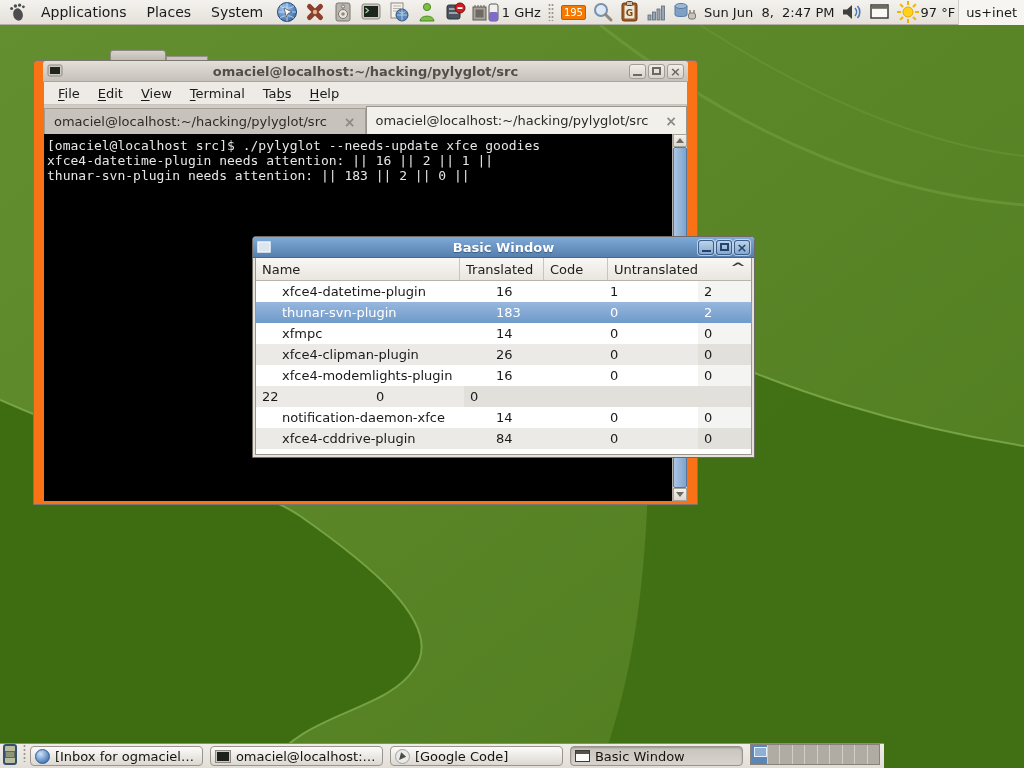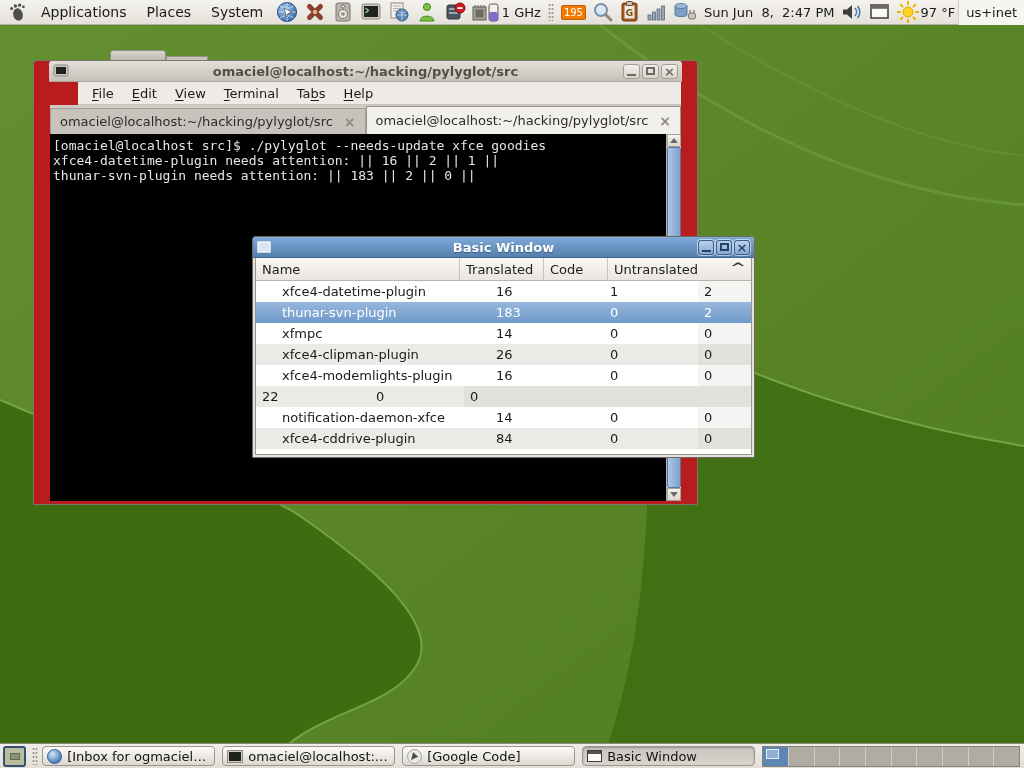--- a/index.html
+++ b/index.html
@@ -41,30 +41,30 @@
   .g-max { width:9px; height:8px; border:2px solid #6e6a63; }
   .g-close { font-style:normal; font-weight:bold; font-size:13px; line-height:1; color:#6e6a63; }
   .bw .win-btn { background:linear-gradient(#bcd2ea,#86a9d1); border:1px solid #3c5f8a;
     box-shadow:0 0 0 1px rgba(255,255,255,.55); }
   .bw .g-min { background:#24456b; }
   .bw .g-max { border-color:#24456b; }
   .bw .g-close { color:#24456b; }
 
   
   #terminal-window { position:absolute; left:33px; top:60px; width:665px; height:445px; z-index:2;
-    background:#b91c1c; border:1px solid #7b776f; border-radius:4px 4px 0 0;
-    padding:0 16px 3px; }
+    background:#f97316; border:1px solid #7b776f; border-radius:4px 4px 0 0;
+    padding:0 10px 3px; }
   #term-titlebar { height:21px; display:flex; align-items:center; position:relative;
     background:linear-gradient(#e3dfd9,#c6c1b9); border-radius:3px 3px 0 0; margin:0 -1px;
     border-bottom:1px solid #aaa59d; padding:0 4px; }
   #term-title { position:absolute; left:0; right:0; text-align:center; font-weight:bold;
     color:#524e48; font-size:13px; }
   #term-controls { margin-left:auto; display:flex; z-index:1; }
   #term-menubar { height:23px; background:#eeebe6; border-bottom:1px solid #c9c5be;
-    display:flex; align-items:center; padding-left:5px;margin-left:28px; }
+    display:flex; align-items:center; padding-left:5px; }
   .tmenu-item { padding:0 9px; font-size:13px; }
   .tmenu-item u { text-underline-offset:2px; }
   #term-tabbar { height:29px; background:#d0ccc5; display:flex; align-items:flex-end; }
   .term-tab { width:50%; height:26px; display:flex; align-items:center; padding:0 6px 0 9px;
     background:#c7c3bc; border:1px solid #a39e96; border-bottom:none; }
   .term-tab.active { height:28px; background:#f2f0eb; border-color:#99948c; }
   .tab-label { overflow:hidden; white-space:nowrap; text-overflow:ellipsis; font-size:13px; color:#2e2b27; flex:1; }
   .tab-close { color:#8e8a83; font-weight:bold; font-size:14px; line-height:1; padding:0 3px; }
   .tab-close::after { content:"×"; }
   #term-body { display:flex; height:367px; }
@@ -108,23 +108,23 @@
     transform:scale(1.6,1); font-weight:bold; }
   .bw-row { display:flex; height:21px;gap:30px; }
   .bw-row:nth-child(even) { background:#eceae6; }
   .bw-cell { display:flex; align-items:center; font-size:13px; padding-left:6px;
     overflow:hidden; white-space:nowrap; }
   .bw-cell.col-name { padding-left:26px; }
   .bw-row:not(.selected) .bw-cell.col-untranslated { background:rgba(60,50,30,0.055); }
   .bw-row.selected { background:linear-gradient(#97b7dd,#6f9aca); color:#fff; }
 
   
-  #taskbar { position:absolute; left:0; bottom:0; width:1024px; height:25px; z-index:50;
+  #taskbar { position:absolute; left:0; bottom:0; width:884px; height:25px; z-index:50;
     background:linear-gradient(#f0ede9,#e2ded7); border-top:1px solid #8e8a82;
-    display:flex; align-items:center; }
+    display:flex; }
   #show-desktop { width:24px; height:21px; margin:0 2px 0 3px; border-radius:3px;
     border:2px solid #33516e; background:#b9bd9e; display:flex; align-items:center; justify-content:center; }
   #show-desktop i { width:10px; height:7px; background:#8d9479; border:1px solid #5d6b55; display:block; }
   .task-btn { width:173px; height:20px; margin-right:7px; border:1px solid #9a968e; border-radius:4px;
     background:linear-gradient(#fdfcfb,#dbd7d0); display:flex; align-items:center; overflow:hidden; }
   .task-btn.active { background:linear-gradient(#c9c5be,#d8d4cd); box-shadow:inset 0 1px 2px rgba(0,0,0,.25); }
   .task-label { overflow:hidden; white-space:nowrap; text-overflow:clip; font-size:13px; color:#14140f; }
   .task-icon { display:inline-block; margin:0 5px 0 4px; flex:none; }
   .thunderbird-icon { width:15px; height:15px; border-radius:50%; border:1px solid #2d5a94;
     background:radial-gradient(circle at 35% 30%,#cfe6f8,#4a7ab8 75%); }

